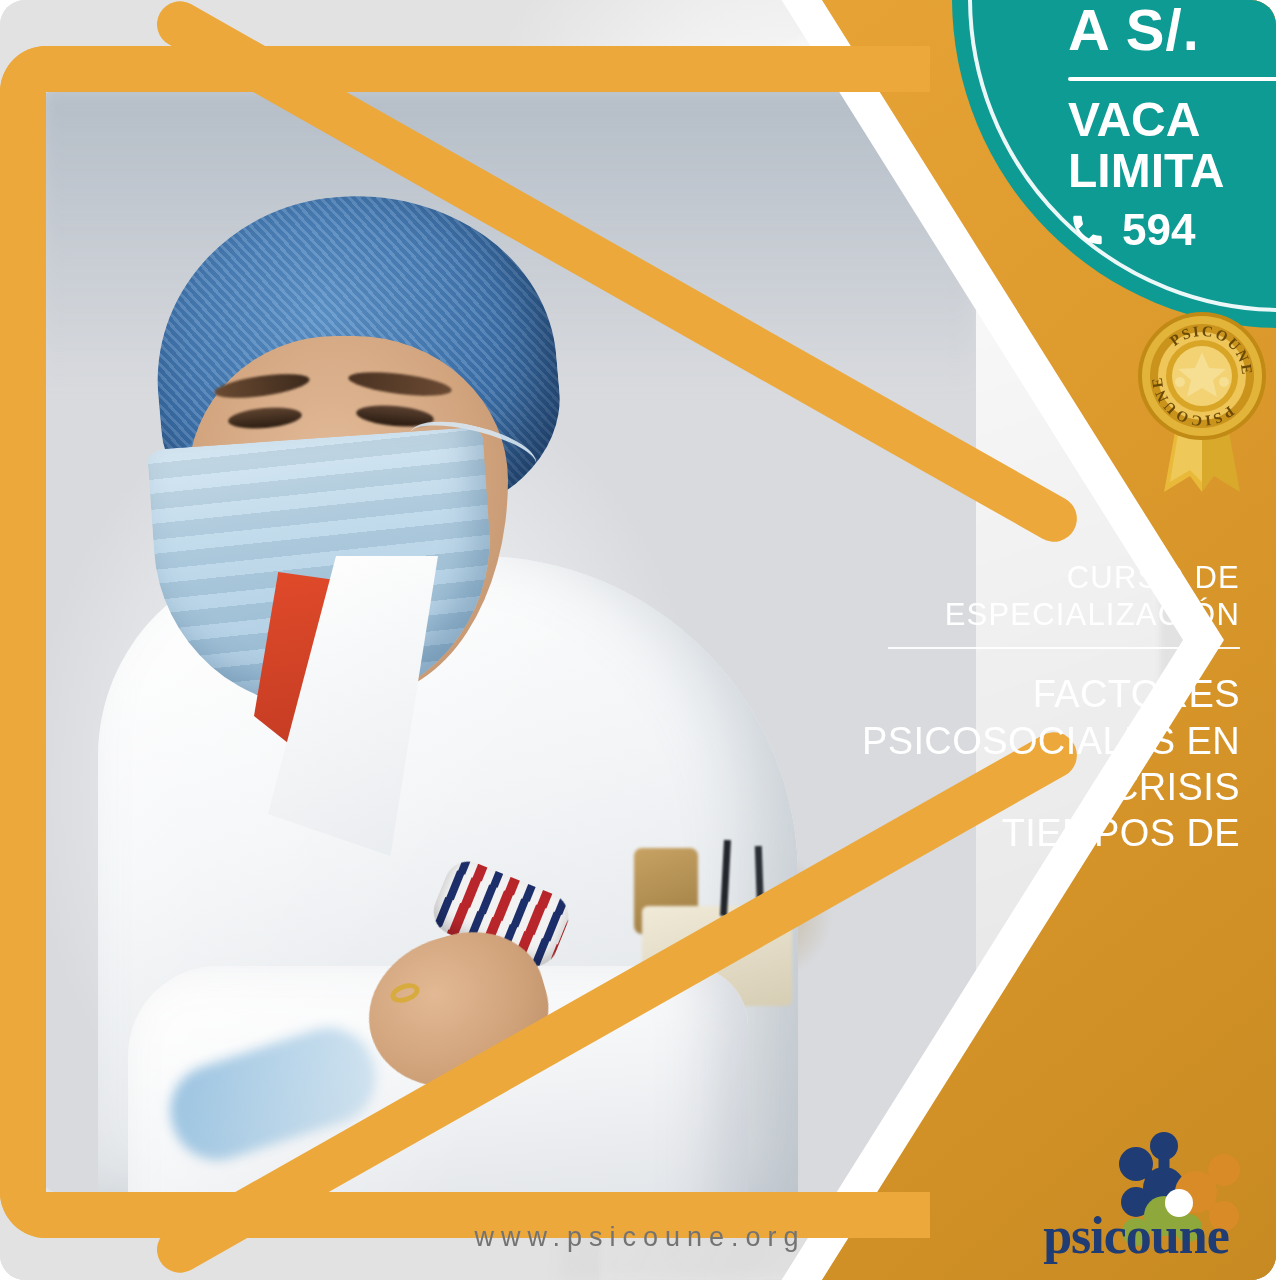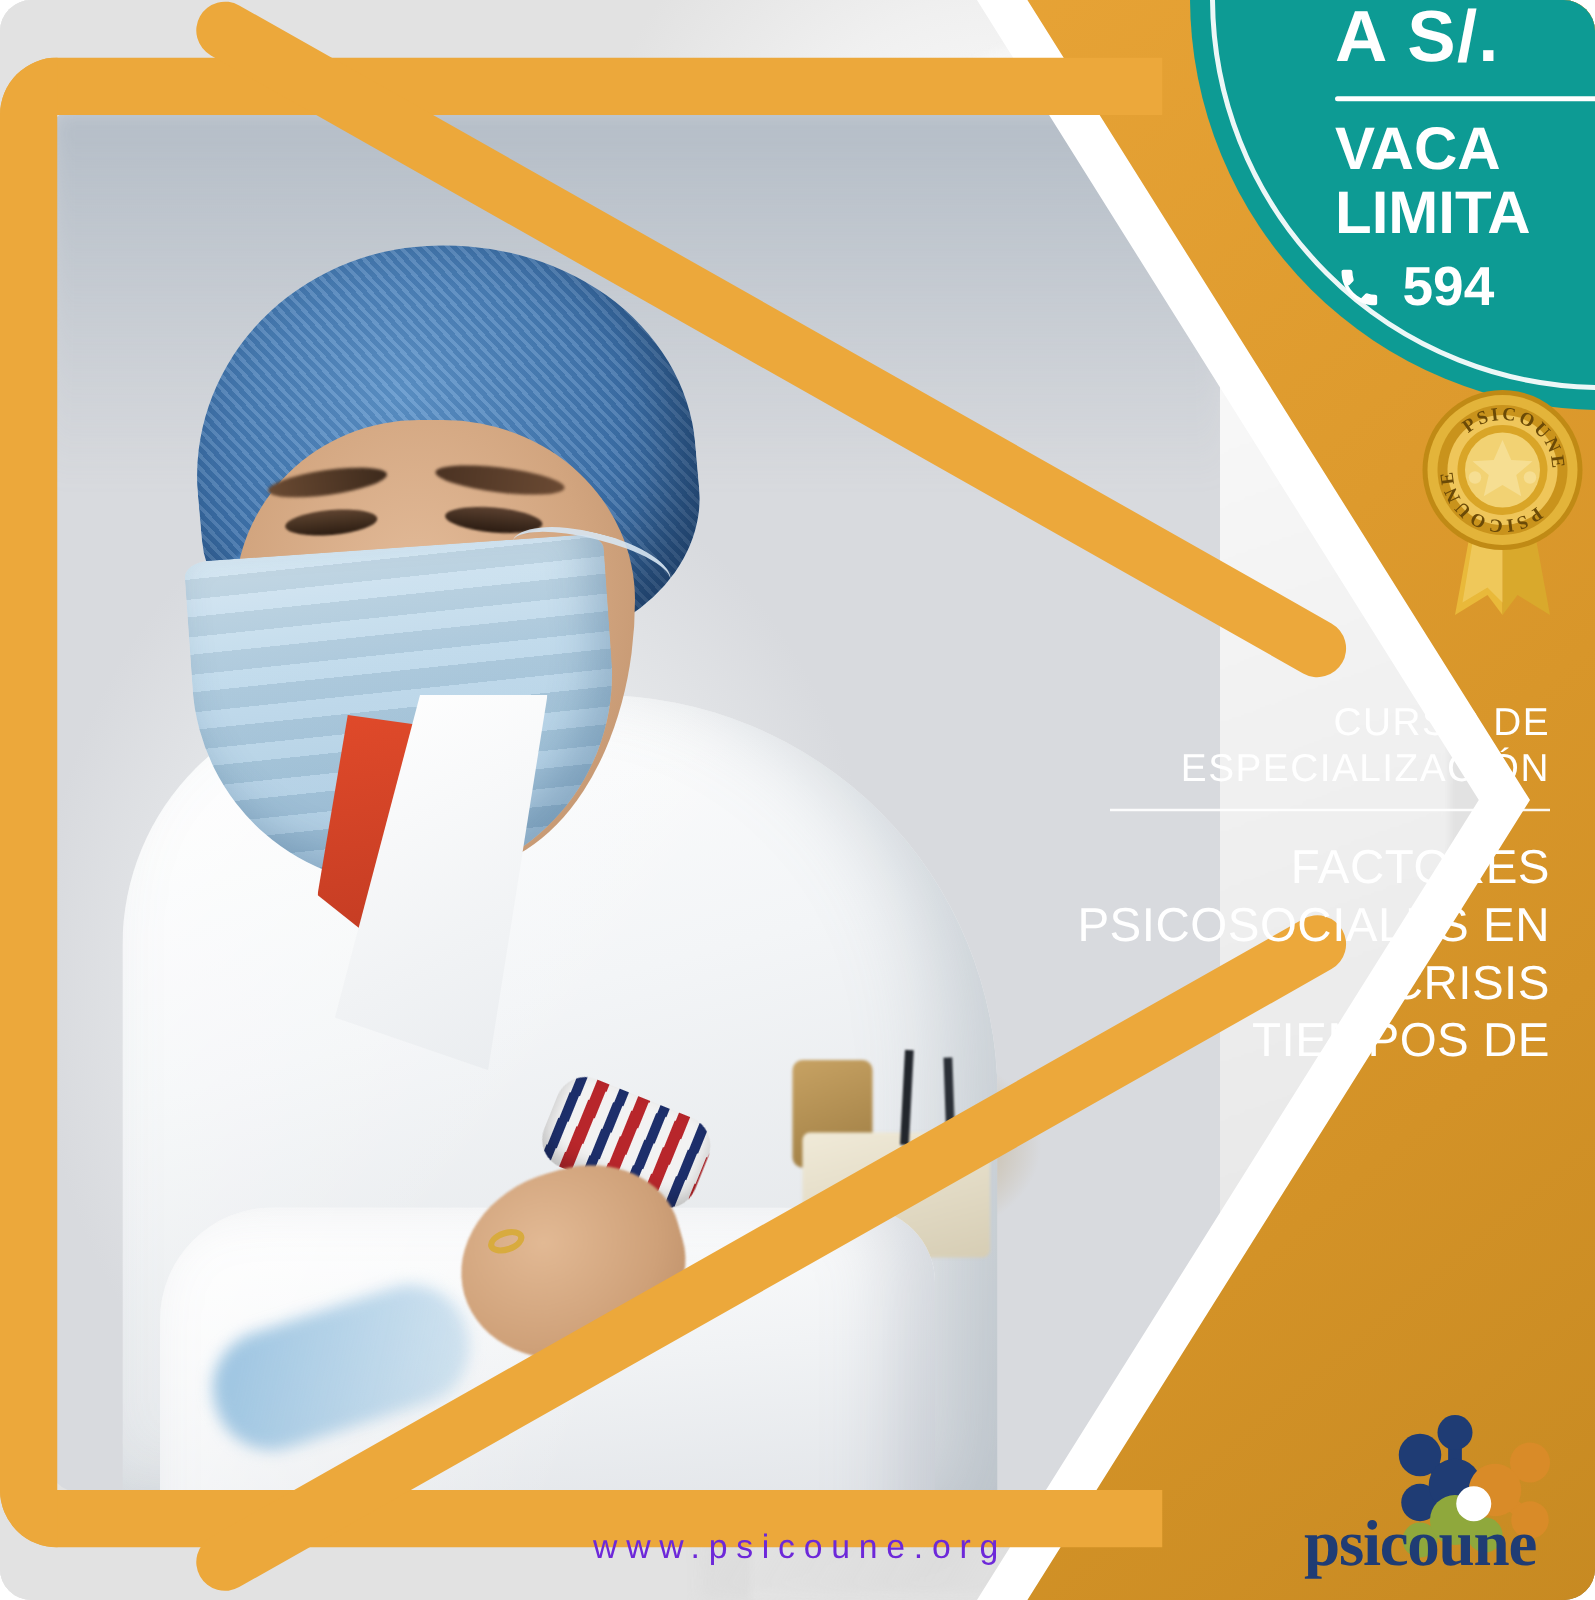--- a/index.html
+++ b/index.html
@@ -376,21 +376,21 @@
     width:280px; text-align:center;
     font-family:"Liberation Serif", serif;
     font-size:52px; font-weight:bold; color:#1F3C74;
     letter-spacing:-1px;
   }
 
   
   .website {
     position:absolute; left:380px; top:1222px; width:520px;
     text-align:center;
-    font-size:27px; color:#6d28d9; letter-spacing:7px;
+    font-size:27px; color:#737373; letter-spacing:7px;
     font-weight:400;
   }
 </style>
 </head>
 <body>
 
 <div id="poster">
 
   <div class="bg-photo">
     <div class="bg-head"></div>

